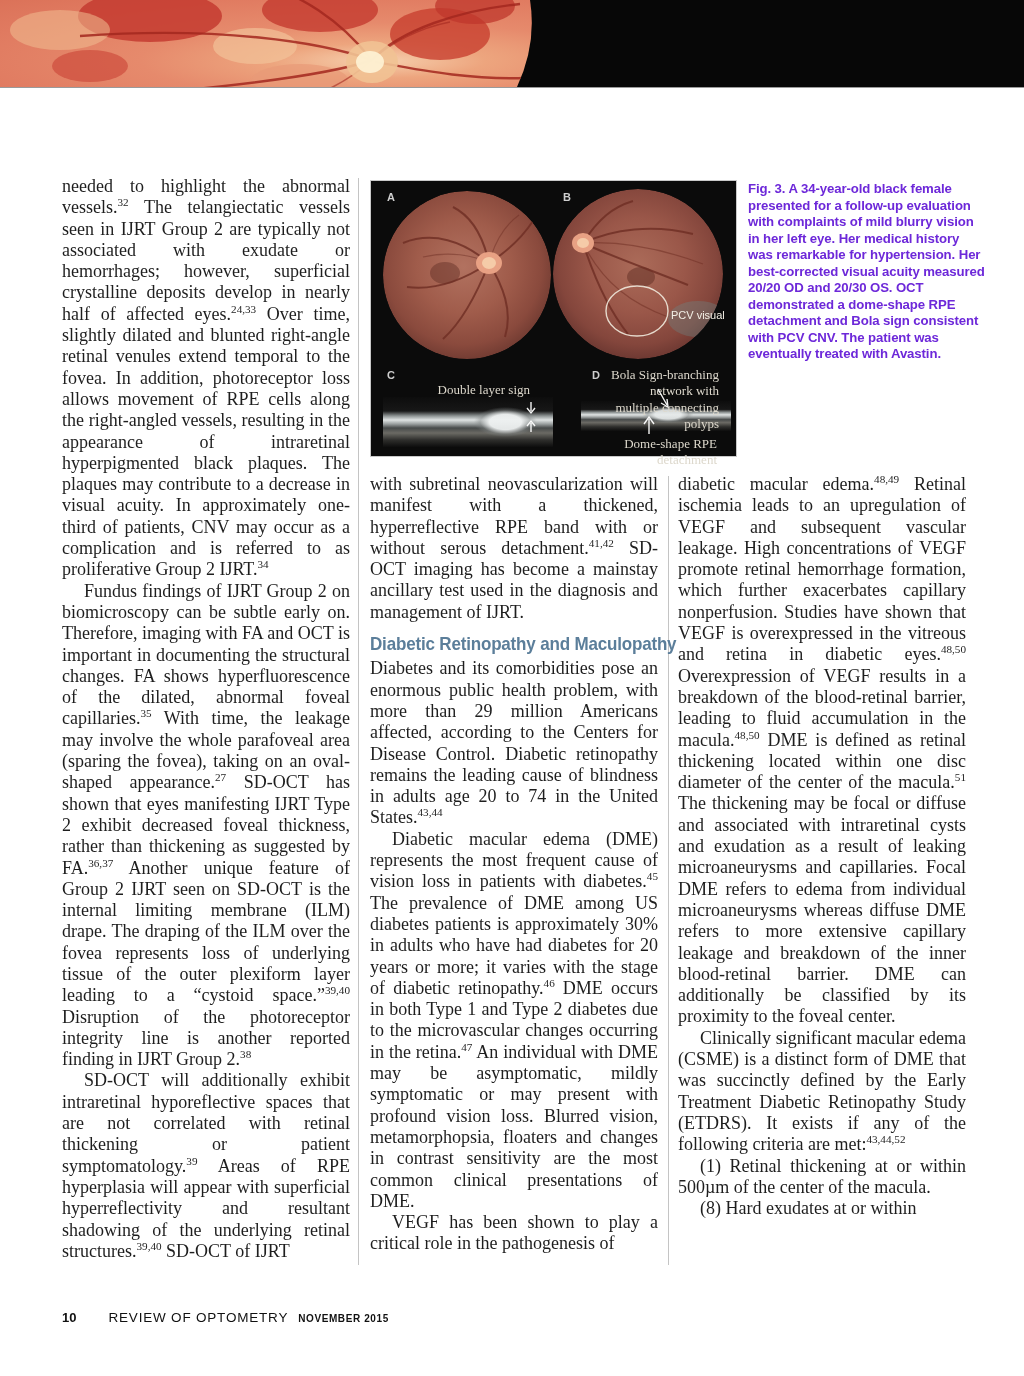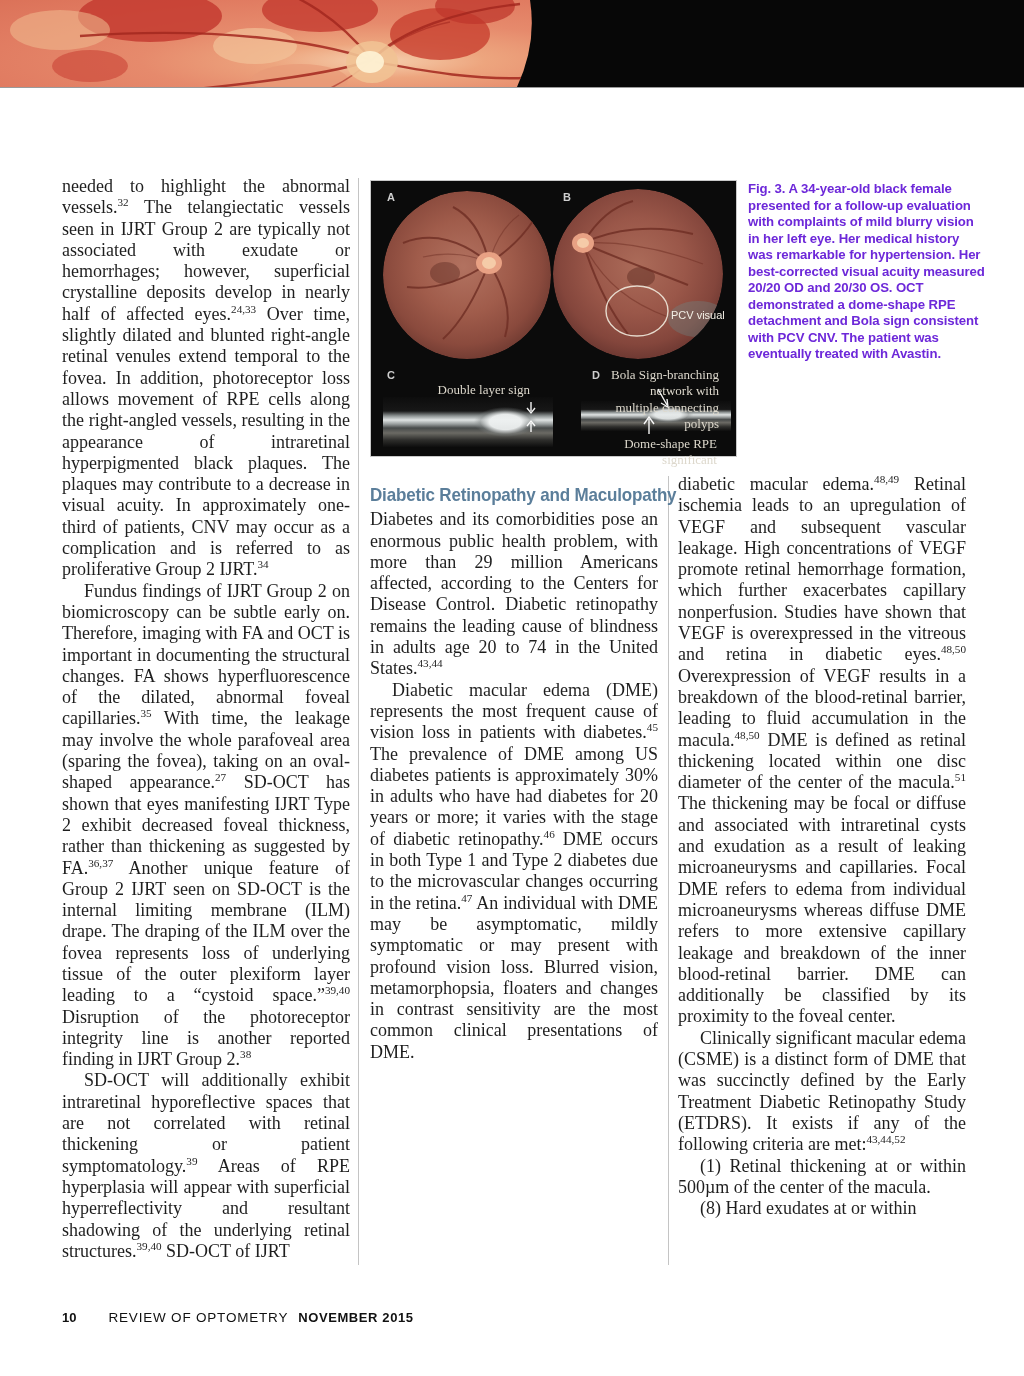--- a/index.html
+++ b/index.html
@@ -34,21 +34,21 @@
   .col-right{left:678px;top:474px;}
   .section-heading{font-family:"Liberation Sans",sans-serif;font-weight:600;font-size:18.5px;color:#5b7e9a;letter-spacing:-0.2px;white-space:nowrap;transform:scaleX(.92);transform-origin:left center;margin:10px 0 4px 0;text-align:left;}
   .rule{position:absolute;width:1px;background:#c4c4c4;}
   .rule1{left:358px;top:178px;height:1087px;}
   .rule2{left:668px;top:476px;height:789px;}
 
   
   .footer{position:absolute;left:62px;top:1310px;font-family:"Liberation Sans",sans-serif;color:#111;display:flex;align-items:baseline;}
   .footer .pg{font-size:13px;font-weight:700;margin-right:32px;}
   .footer .jr{font-size:13.5px;letter-spacing:.8px;margin-right:10px;}
-  .footer .is{font-size:13px;font-weight:700;letter-spacing:.6px;text-align:right;}
+  .footer .is{font-size:10px;font-weight:700;letter-spacing:.6px;text-align:right;}
 </style>
 </head>
 <body>
 
 <div class="banner">
   <svg width="1024" height="87" viewBox="0 0 1024 87">
     <defs>
       <clipPath id="bc">
           <path d="M0,0 H530 Q537,44 517,87 H0 Z"></path>
         </clipPath>
@@ -147,21 +147,21 @@
   <div class="oct small" style="left:210px;top:220px;width:150px;height:30px;"></div>
 
   <div class="panel-label" style="left:16px;top:10px;">A</div>
   <div class="panel-label" style="left:192px;top:10px;">B</div>
   <div class="panel-label" style="left:16px;top:188px;">C</div>
   <div class="panel-label" style="left:221px;top:188px;">D</div>
 
   <div class="pcv" style="left:300px;top:128px;">PCV visual</div>
   <div class="fig-ann" style="left:49px;top:201px;width:110px;">Double layer sign</div>
   <div class="fig-ann" style="left:236px;top:186px;width:112px;">Bola Sign-branching network with multiple connecting polyps</div>
-  <div class="fig-ann" style="left:216px;top:255px;width:130px;">Dome-shape RPE significant</div>
+  <div class="fig-ann" style="left:216px;top:255px;width:130px;">Dome-shape RPE detachment</div>
 
   <svg class="fig-overlay" width="367" height="277" viewBox="0 0 367 277">
     <ellipse cx="266" cy="130" rx="31" ry="25" fill="none" stroke="#efe9db" stroke-width="1.4" opacity="0.9"></ellipse>
     <g stroke="#ffffff" stroke-width="1.4" fill="none" opacity="0.95">
       <path d="M160,221 V230 M156,227 L160,232 L164,227"></path>
       <path d="M160,251 V242 M156,245 L160,240 L164,245"></path>
       <path d="M287,208 L296,224 M290,222 L297,226 L296,218"></path>
       <path d="M278,253 V238 M273,243 L278,236 L283,243"></path>
     </g>
   </svg>
@@ -172,23 +172,25 @@
 <div class="rule rule1"></div>
 <div class="rule rule2"></div>
 
 <div class="col col-left">
   <p>needed to highlight the abnormal vessels.<sup>32</sup> The telangiectatic vessels seen in IJRT Group 2 are typically not associated with exudate or hemorrhages; however, superficial crystalline deposits develop in nearly half of affected eyes.<sup>24,33</sup> Over time, slightly dilated and blunted right-angle retinal venules extend temporal to the fovea. In addition, photoreceptor loss allows movement of RPE cells along the right-angled vessels, resulting in the appearance of intraretinal hyperpigmented black plaques. The plaques may contribute to a decrease in visual acuity. In approximately one-third of patients, CNV may occur as a complication and is referred to as proliferative Group 2 IJRT.<sup>34</sup></p>
   <p class="indent">Fundus findings of IJRT Group 2 on biomicroscopy can be subtle early on. Therefore, imaging with FA and OCT is important in documenting the structural changes. FA shows hyperfluorescence of the dilated, abnormal foveal capillaries.<sup>35</sup> With time, the leakage may involve the whole parafoveal area (sparing the fovea), taking on an oval-shaped appearance.<sup>27</sup> SD-OCT has shown that eyes manifesting IJRT Type 2 exhibit decreased foveal thickness, rather than thickening as suggested by FA.<sup>36,37</sup> Another unique feature of Group 2 IJRT seen on SD-OCT is the internal limiting membrane (ILM) drape. The draping of the ILM over the fovea represents loss of underlying tissue of the outer plexiform layer leading to a “cystoid space.”<sup>39,40</sup> Disruption of the photoreceptor integrity line is another reported finding in IJRT Group 2.<sup>38</sup></p>
   <p class="indent">SD-OCT will additionally exhibit intraretinal hyporeflective spaces that are not correlated with retinal thickening or patient symptomatology.<sup>39</sup> Areas of RPE hyperplasia will appear with superficial hyperreflectivity and resultant shadowing of the underlying retinal structures.<sup>39,40</sup> SD-OCT of IJRT</p>
 </div>
 
 <div class="col col-mid">
+  <p>with subretinal neovascularization will manifest with a thickened, hyperreflective RPE band with or without serous detachment.<sup>41,42</sup> SD-OCT imaging has become a mainstay ancillary test used in the diagnosis and management of IJRT.</p>
   <div class="section-heading">Diabetic Retinopathy and Maculopathy</div>
   <p>Diabetes and its comorbidities pose an enormous public health problem, with more than 29 million Americans affected, according to the Centers for Disease Control. Diabetic retinopathy remains the leading cause of blindness in adults age 20 to 74 in the United States.<sup>43,44</sup></p>
   <p class="indent">Diabetic macular edema (DME) represents the most frequent cause of vision loss in patients with diabetes.<sup>45</sup> The prevalence of DME among US diabetes patients is approximately 30% in adults who have had diabetes for 20 years or more; it varies with the stage of diabetic retinopathy.<sup>46</sup> DME occurs in both Type 1 and Type 2 diabetes due to the microvascular changes occurring in the retina.<sup>47</sup> An individual with DME may be asymptomatic, mildly symptomatic or may present with profound vision loss. Blurred vision, metamorphopsia, floaters and changes in contrast sensitivity are the most common clinical presentations of DME.</p>
+  <p class="indent">VEGF has been shown to play a critical role in the pathogenesis of</p>
 </div>
 
 <div class="col col-right">
   <p>diabetic macular edema.<sup>48,49</sup> Retinal ischemia leads to an upregulation of VEGF and subsequent vascular leakage. High concentrations of VEGF promote retinal hemorrhage formation, which further exacerbates capillary nonperfusion. Studies have shown that VEGF is overexpressed in the vitreous and retina in diabetic eyes.<sup>48,50</sup> Overexpression of VEGF results in a breakdown of the blood-retinal barrier, leading to fluid accumulation in the macula.<sup>48,50</sup> DME is defined as retinal thickening located within one disc diameter of the center of the macula.<sup>51</sup> The thickening may be focal or diffuse and associated with intraretinal cysts and exudation as a result of leaking microaneurysms and capillaries. Focal DME refers to edema from individual microaneurysms whereas diffuse DME refers to more extensive capillary leakage and breakdown of the inner blood-retinal barrier. DME can additionally be classified by its proximity to the foveal center.</p>
   <p class="indent">Clinically significant macular edema (CSME) is a distinct form of DME that was succinctly defined by the Early Treatment Diabetic Retinopathy Study (ETDRS). It exists if any of the following criteria are met:<sup>43,44,52</sup></p>
   <p class="indent">(1) Retinal thickening at or within 500µm of the center of the macula.</p>
   <p class="indent">(8) Hard exudates at or within</p>
 </div>
 
 <div class="footer">

